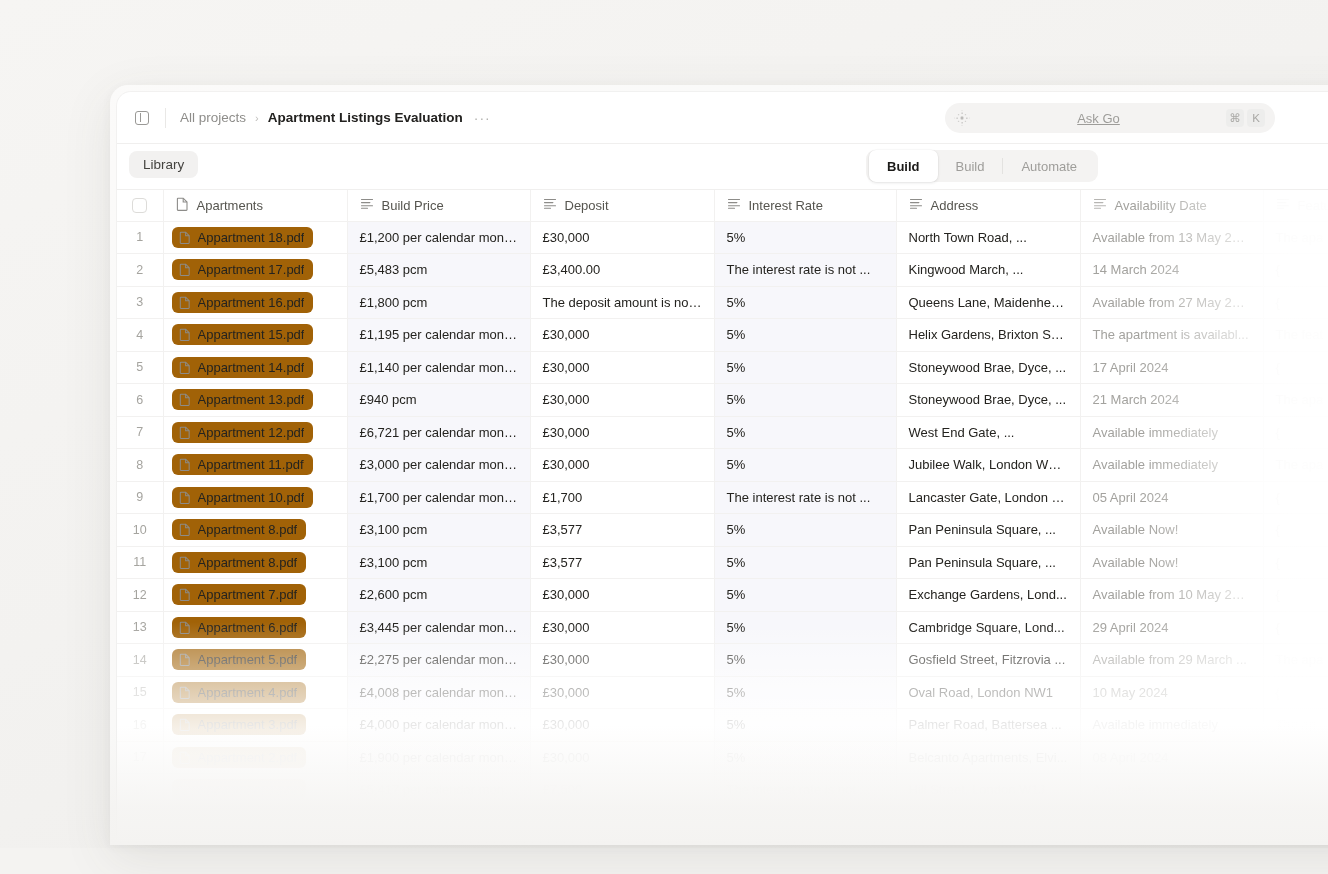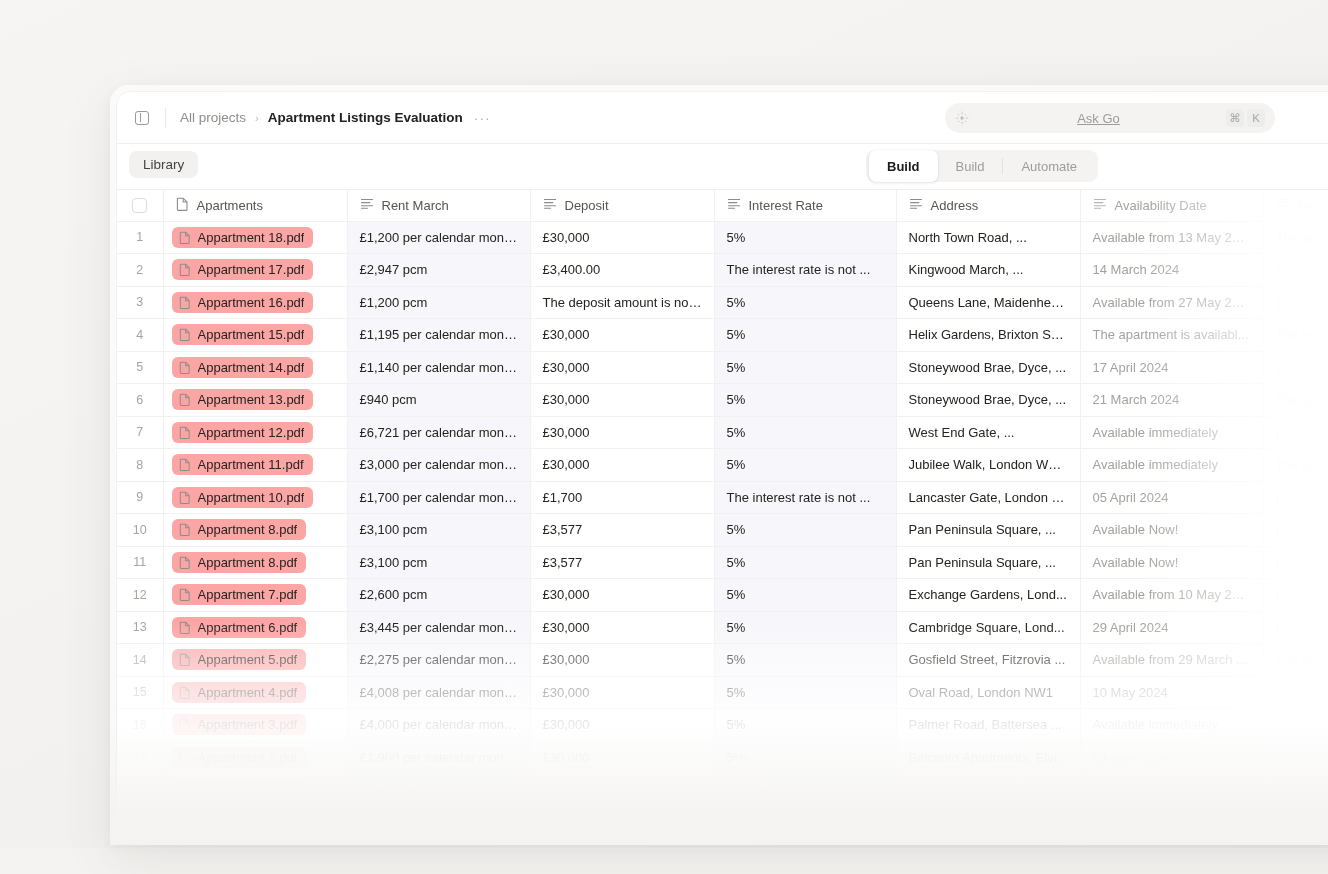--- a/index.html
+++ b/index.html
@@ -131,21 +131,21 @@
   col.c-avail{ width: 183px; }
   col.c-feat { width: 274px; }
 
   td.num {
     color: #a5a49f; font-size: 12.5px; text-align: center; padding: 0;
   }
   .tint { background: #f7f7fb; }
   .namecell { padding-left: 8px; }
   .chip {
     display: inline-flex; align-items: center; gap: 7px;
-    background: #fca5a5; border-radius: 6px; padding: 3px 9px 3px 7px;
+    background: #a16207; border-radius: 6px; padding: 3px 9px 3px 7px;
     font-size: 13px; color: #24231f; max-width: 100%;
     overflow: hidden; cursor: pointer;
   }
   .chip span { overflow: hidden; text-overflow: ellipsis; white-space: nowrap; }
   .muted { color: #a3a29e; }
 
   .chkbox {
     width: 15px; height: 15px; border: 1.4px solid #dddcd9;
     border-radius: 4px; margin: 0 auto; cursor: pointer; background: #fff;
   }
@@ -254,21 +254,21 @@
                 <span>
                   <svg width="14" height="13" viewBox="0 0 14 13">
                       <g stroke="#8d8c89" stroke-width="1.1" stroke-linecap="round">
                         <path d="M1.5 2.5h11"></path>
                         <path d="M1.5 5.6h8.4"></path>
                         <path d="M1.5 8.7h11"></path>
                         <path d="M1.5 11.3h6"></path>
                       </g>
                     </svg>
                 </span>
-                <span>Rent March</span>
+                <span>Build Price</span>
               </div>
             </th>
             <th>
               <div class="th-in">
                 <span>
                   <svg width="14" height="13" viewBox="0 0 14 13">
                       <g stroke="#8d8c89" stroke-width="1.1" stroke-linecap="round">
                         <path d="M1.5 2.5h11"></path>
                         <path d="M1.5 5.6h8.4"></path>
                         <path d="M1.5 8.7h11"></path>
@@ -364,39 +364,39 @@
               <td class="num">2</td>
               <td class="namecell"><span class="chip">
                   <span style="display:inline-flex">
                     <svg width="12" height="13" viewBox="0 0 13 14">
                       <path d="M2 1.2h5.2L11 5v7.8a.6.6 0 0 1-.6.6H2a.6.6 0 0 1-.6-.6V1.8A.6.6 0 0 1 2 1.2z" fill="none" stroke="#8d8c89" stroke-width="1.1"></path>
                       <path d="M7.2 1.2V5H11" fill="none" stroke="#8d8c89" stroke-width="1.1"></path>
                     </svg>
                   </span>
                   <span>Appartment 17.pdf</span>
                 </span></td>
-              <td class="tint">£2,947 pcm</td>
+              <td class="tint">£5,483 pcm</td>
               <td>£3,400.00</td>
               <td class="tint">The interest rate is not ...</td>
               <td>Kingwood March, ...</td>
               <td class="muted">14 March 2024</td>
               <td style="color: rgb(232, 231, 229);">{</td>
             </tr>
             <tr style="opacity: 1;">
               <td class="num">3</td>
               <td class="namecell"><span class="chip">
                   <span style="display:inline-flex">
                     <svg width="12" height="13" viewBox="0 0 13 14">
                       <path d="M2 1.2h5.2L11 5v7.8a.6.6 0 0 1-.6.6H2a.6.6 0 0 1-.6-.6V1.8A.6.6 0 0 1 2 1.2z" fill="none" stroke="#8d8c89" stroke-width="1.1"></path>
                       <path d="M7.2 1.2V5H11" fill="none" stroke="#8d8c89" stroke-width="1.1"></path>
                     </svg>
                   </span>
                   <span>Appartment 16.pdf</span>
                 </span></td>
-              <td class="tint">£1,200 pcm</td>
+              <td class="tint">£1,800 pcm</td>
               <td>The deposit amount is not...</td>
               <td class="tint">5%</td>
               <td>Queens Lane, Maidenhea...</td>
               <td class="muted">Available from 27 May 2024</td>
               <td style="color: rgb(232, 231, 229);">{</td>
             </tr>
             <tr style="opacity: 1;">
               <td class="num">4</td>
               <td class="namecell"><span class="chip">
                   <span style="display:inline-flex">

